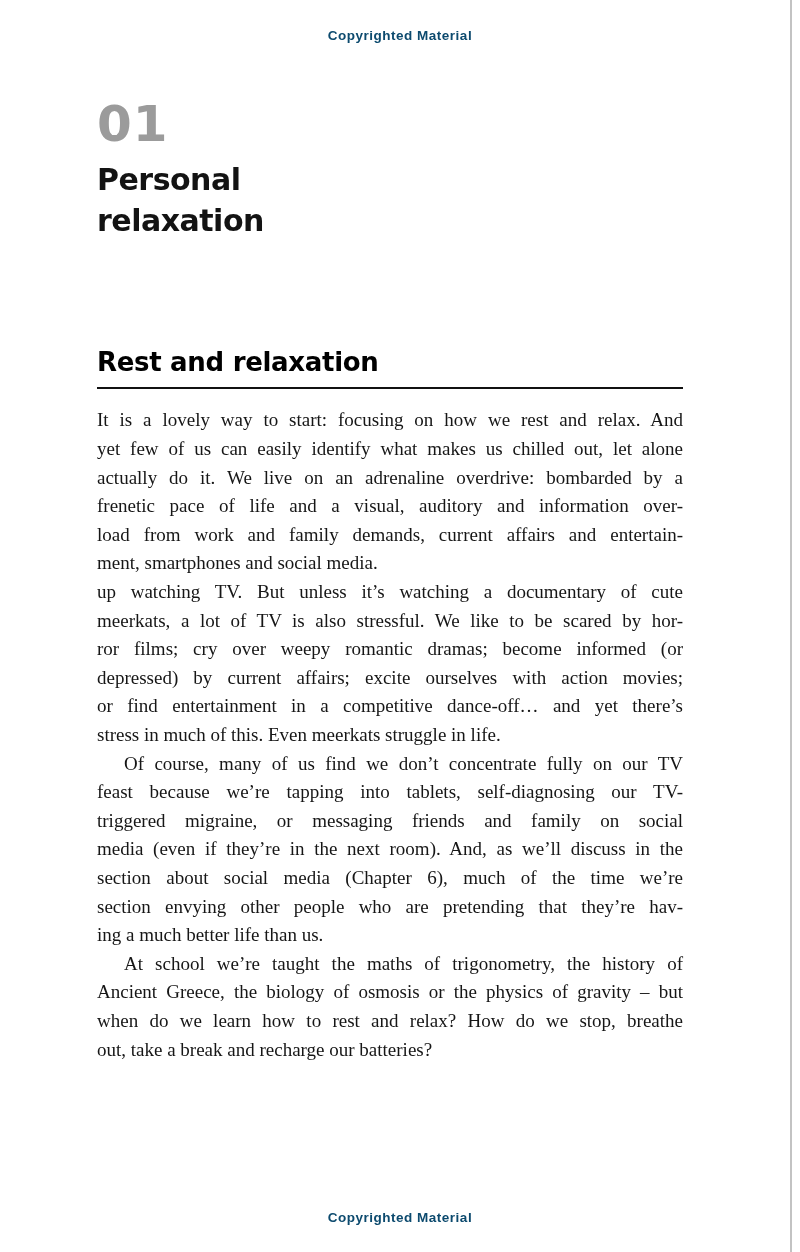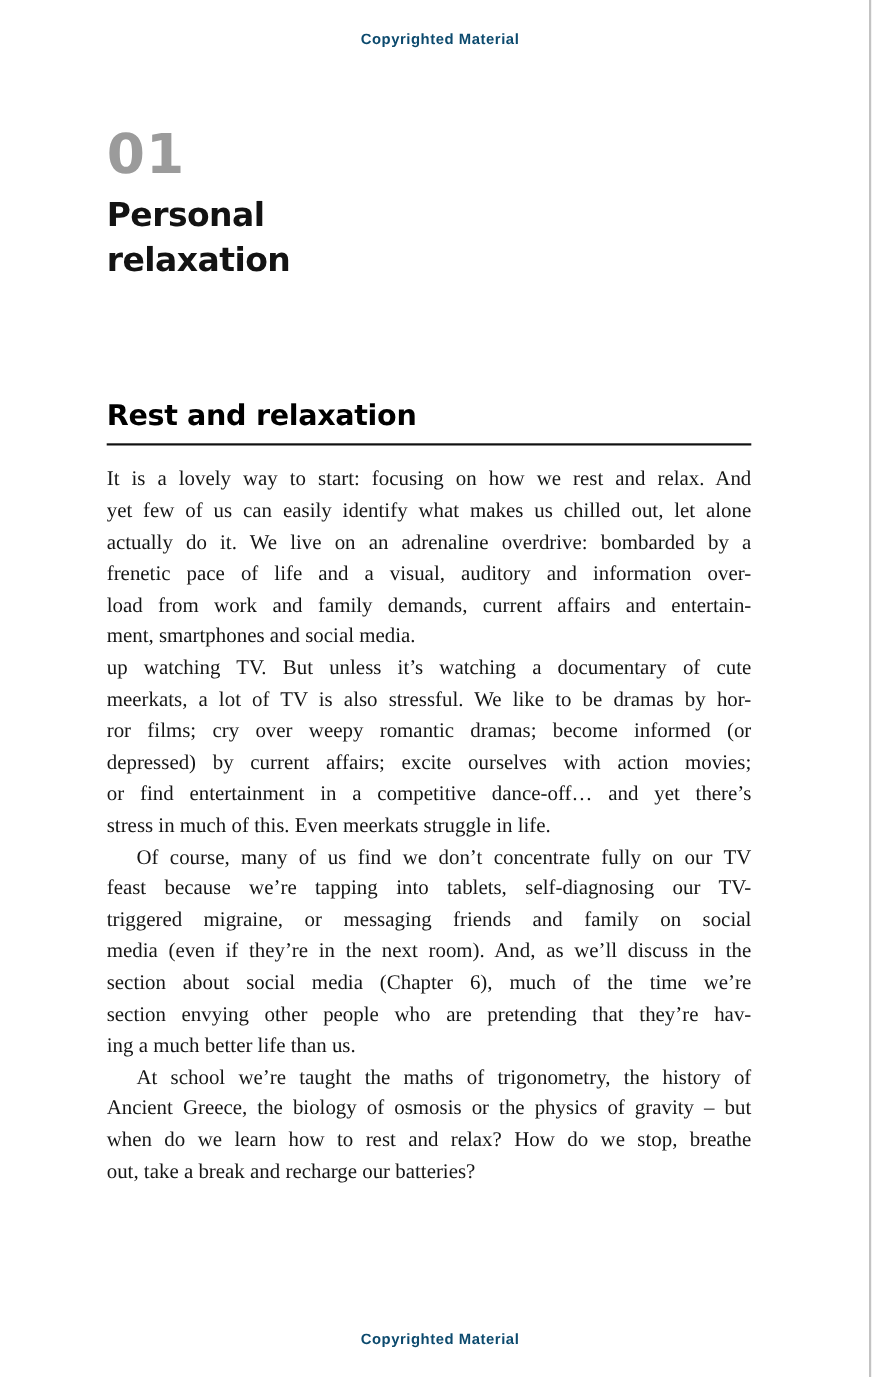--- a/index.html
+++ b/index.html
@@ -26,21 +26,21 @@
     font-weight: 600;
     letter-spacing: 0.5px;
     color: #0c4a6e;
   }
   .notice.top { top: 28px; }
   .notice.bottom { top: 1210px; }
 
   .content {
     position: absolute;
     left: 97px;
-    top: 16px;
+    top: 0;
     width: 586px;
   }
   .chapter-number {
     margin-top: 98px;
     font-family: "DejaVu Sans", sans-serif;
     font-weight: 800;
     font-size: 50px;
     line-height: 1.05;
     color: #9b9b9b;
     letter-spacing: 1px;
@@ -115,21 +115,21 @@
         <div class="para">
           <div class="line">It is a lovely way to start: focusing on how we rest and relax. And</div>
           <div class="line">yet few of us can easily identify what makes us chilled out, let alone</div>
           <div class="line">actually do it. We live on an adrenaline overdrive: bombarded by a</div>
           <div class="line">frenetic pace of life and a visual, auditory and information over-</div>
           <div class="line">load from work and family demands, current affairs and entertain-</div>
           <div class="line final">ment, smartphones and social media.</div>
         </div>
         <div class="para">
           <div class="line">up watching TV. But unless it’s watching a documentary of cute</div>
-          <div class="line">meerkats, a lot of TV is also stressful. We like to be dramas by hor-</div>
+          <div class="line">meerkats, a lot of TV is also stressful. We like to be scared by hor-</div>
           <div class="line">ror films; cry over weepy romantic dramas; become informed (or</div>
           <div class="line">depressed) by current affairs; excite ourselves with action movies;</div>
           <div class="line">or find entertainment in a competitive dance-off… and yet there’s</div>
           <div class="line final">stress in much of this. Even meerkats struggle in life.</div>
         </div>
         <div class="para">
           <div class="line first-indent">Of course, many of us find we don’t concentrate fully on our TV</div>
           <div class="line">feast because we’re tapping into tablets, self-diagnosing our TV-</div>
           <div class="line">triggered migraine, or messaging friends and family on social</div>
           <div class="line">media (even if they’re in the next room). And, as we’ll discuss in the</div>

